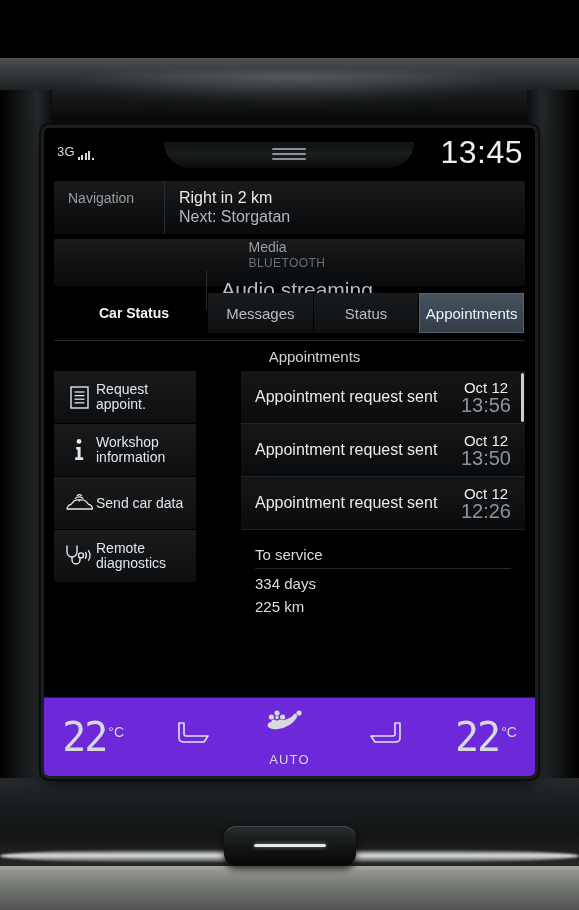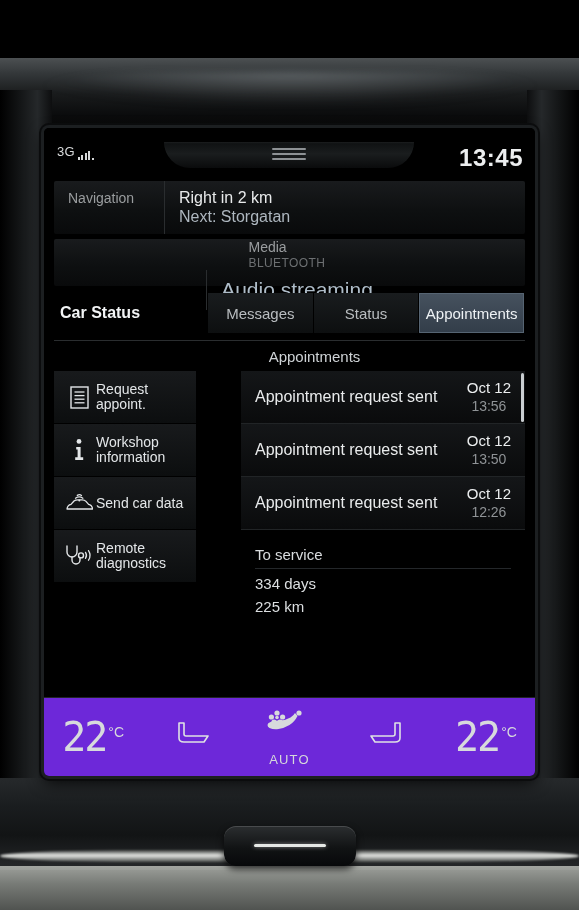--- a/index.html
+++ b/index.html
@@ -62,42 +62,42 @@
   .bars i:nth-child(1){height:3px}.bars i:nth-child(2){height:5px}
   .bars i:nth-child(3){height:7px}.bars i:nth-child(4){height:9px}
   .bars i:nth-child(5){height:2px;width:2px;}
   .grille{
     position:absolute;left:120px;top:14px;width:250px;height:26px;border-radius:0 0 40px 40px;
     background:linear-gradient(180deg,#0e1011,#1a1d1e 45%,#0a0b0c);
     box-shadow:0 1px 2px rgba(255,255,255,.06) inset;
   }
   .grille b{position:absolute;left:50%;top:6px;transform:translateX(-50%);width:34px;height:2px;background:#8d9194;border-radius:1px;
     box-shadow:0 5px 0 #8d9194,0 10px 0 #8d9194;}
-  .sb-time{position:absolute;right:12px;top:16px;color:#eceeef;font-size:24px;letter-spacing:.5px;font-weight:700;}
+  .sb-time{position:absolute;right:12px;top:6px;color:#eceeef;font-size:32px;letter-spacing:.5px;font-weight:400;}
 
   
   .tile{position:relative;margin:0 10px 5px 10px;border-radius:2px;display:flex;
         background:linear-gradient(180deg,#191b1d 0%,#0e1011 55%,#090a0b 100%);}
   .tile .lab{width:110px;flex:none;padding:9px 0 9px 14px;box-sizing:border-box;}
   .tile .lab .t{color:#9a9d9f;font-size:14px;}
   .tile .lab .s{color:#6d7072;font-size:12px;letter-spacing:.4px;margin-top:1px;}
   .tile .val{flex:1;border-left:1px solid #2a2d2f;padding:8px 0 8px 14px;}
   .v1{color:#e8eaeb;font-size:16px;}
   .v2{color:#aeb7bf;font-size:16px;margin-top:1px;}
   .tile-media{height:47px;align-items:center;flex-direction:column;}
   .tile-media .lab{padding-top:0;padding-bottom:0;}
   .big-blue{color:#aebcc8;font-size:21px;}
   .battery{display:inline-block;width:22px;height:12px;border:1.6px solid #cfd3d6;border-radius:2px;
            position:relative;vertical-align:-1px;margin-left:9px;}
   .battery:after{content:"";position:absolute;right:-4px;top:3px;width:2.5px;height:5px;background:#cfd3d6;border-radius:0 1px 1px 0;}
   .battery i{position:absolute;left:1px;top:1px;bottom:1px;width:45%;background:#e6e9ea;}
 
   
   .tabbar{position:relative;margin:7px 10px 0 10px;height:40px;display:flex;align-items:center;}
-  .carstatus{color:#f2f4f5;font-size:16px;font-weight:bold;padding-left:6px;width:148px;flex:none;}
+  .carstatus{color:#f2f4f5;font-size:14px;font-weight:bold;padding-left:6px;width:148px;flex:none;text-align:center;}
   .tab{flex:1;height:40px;display:flex;align-items:center;justify-content:center;
        font-size:15px;color:#b9bdc0;background:linear-gradient(180deg,#191c1e,#0d0f10);
        border-right:1px solid #000;box-sizing:border-box;}
   .tab.sel{background:linear-gradient(180deg,#46525f,#323d49);color:#eef2f5;
            box-shadow:0 0 0 1px #566472 inset;}
   .sep{height:1px;background:#2a2d2f;margin:7px 10px 0 10px;}
   .sectitle{text-align:center;color:#cfd3d6;font-size:15px;padding:7px 0 6px 0;margin-left:50px;}
 
   
   .body{display:flex;padding:0 10px;box-sizing:border-box;height:267px;gap:44px;}
@@ -107,21 +107,21 @@
   .mi .ic{width:34px;flex:none;display:flex;align-items:center;justify-content:center;}
   .mi .tx{color:#e3e6e8;font-size:14px;line-height:15px;}
 
   .list{flex:1;position:relative;padding-left:1px;}
   .row{height:53px;display:flex;align-items:center;justify-content:space-between;
        padding:0 14px 0 14px;box-sizing:border-box;border-bottom:1px solid #212426;
        background:linear-gradient(180deg,#141618,#0a0b0c);}
   .row .txt{color:#e9ebec;font-size:16px;}
   .row .when{text-align:center;}
   .row .d{color:#eceeef;font-size:15px;line-height:16px;}
-  .row .t{color:#8f9396;font-size:14px;line-height:16px;}
+  .row .t{color:#8f9396;font-size:20px;line-height:16px;}
   .scrollbar{position:absolute;right:1px;top:2px;width:3px;height:49px;background:#c9cdd0;border-radius:2px;}
   .service{padding:16px 14px 0 14px;}
   .service .h{color:#d9dcde;font-size:15px;padding-bottom:5px;border-bottom:1px solid #24272a;}
   .service .l{color:#dcdfe1;font-size:15px;margin-top:6px;}
 
   
   .climate{position:absolute;left:0;bottom:0;width:491px;height:78px;border-top:1px solid #222527;
            display:flex;align-items:center;background:#6d28d9;}
   .cl{flex:1;display:flex;align-items:center;justify-content:center;}
   .temp{color:#d7dadc;font-size:40px;font-family:"DejaVu Sans Mono","Liberation Mono",monospace;

